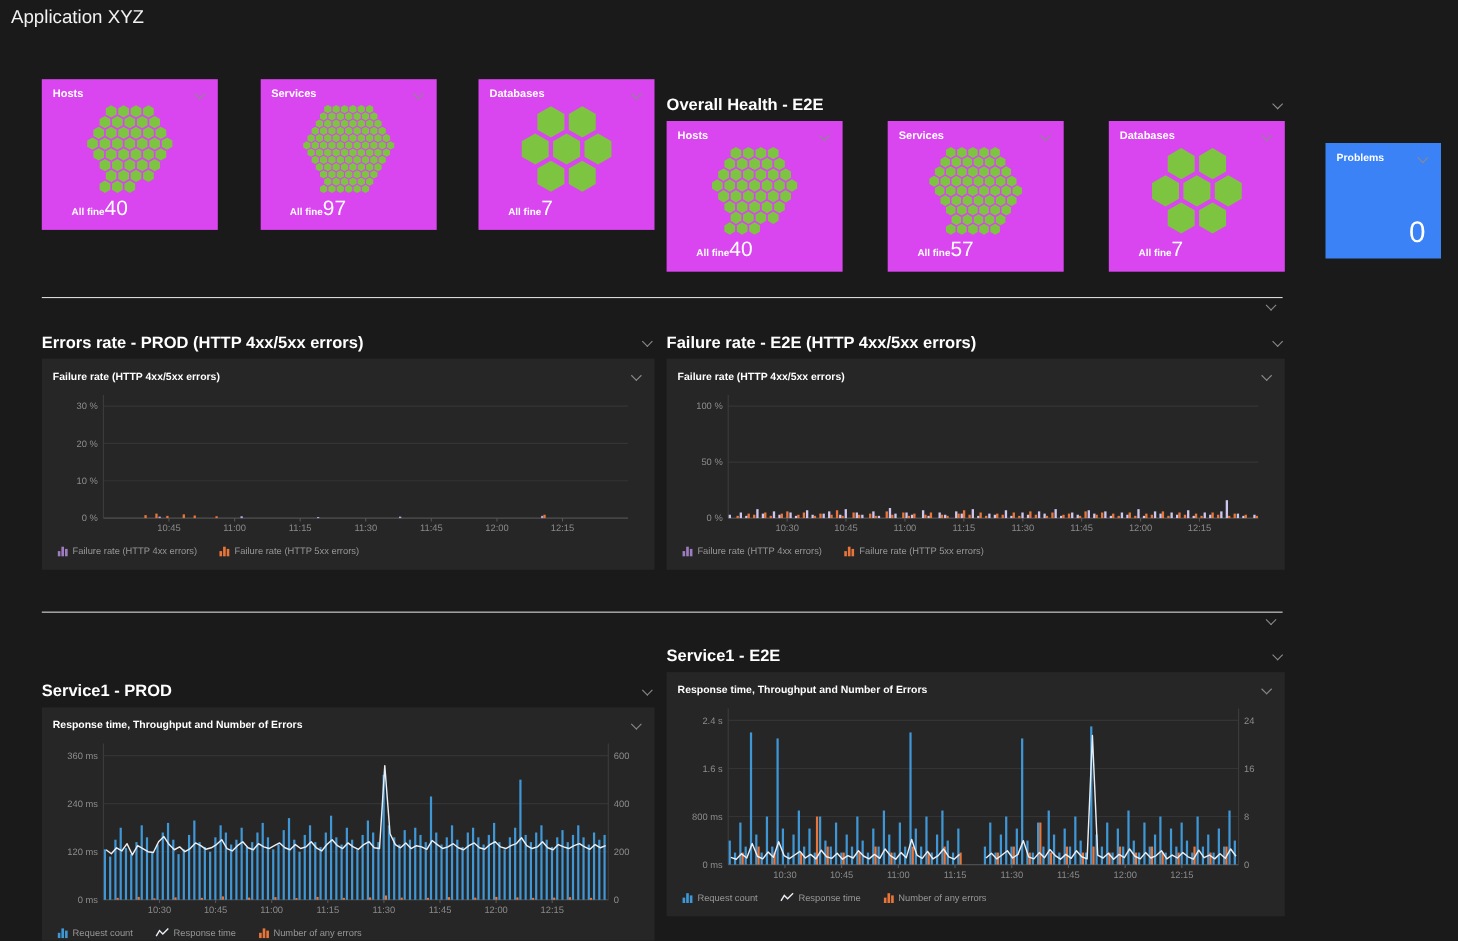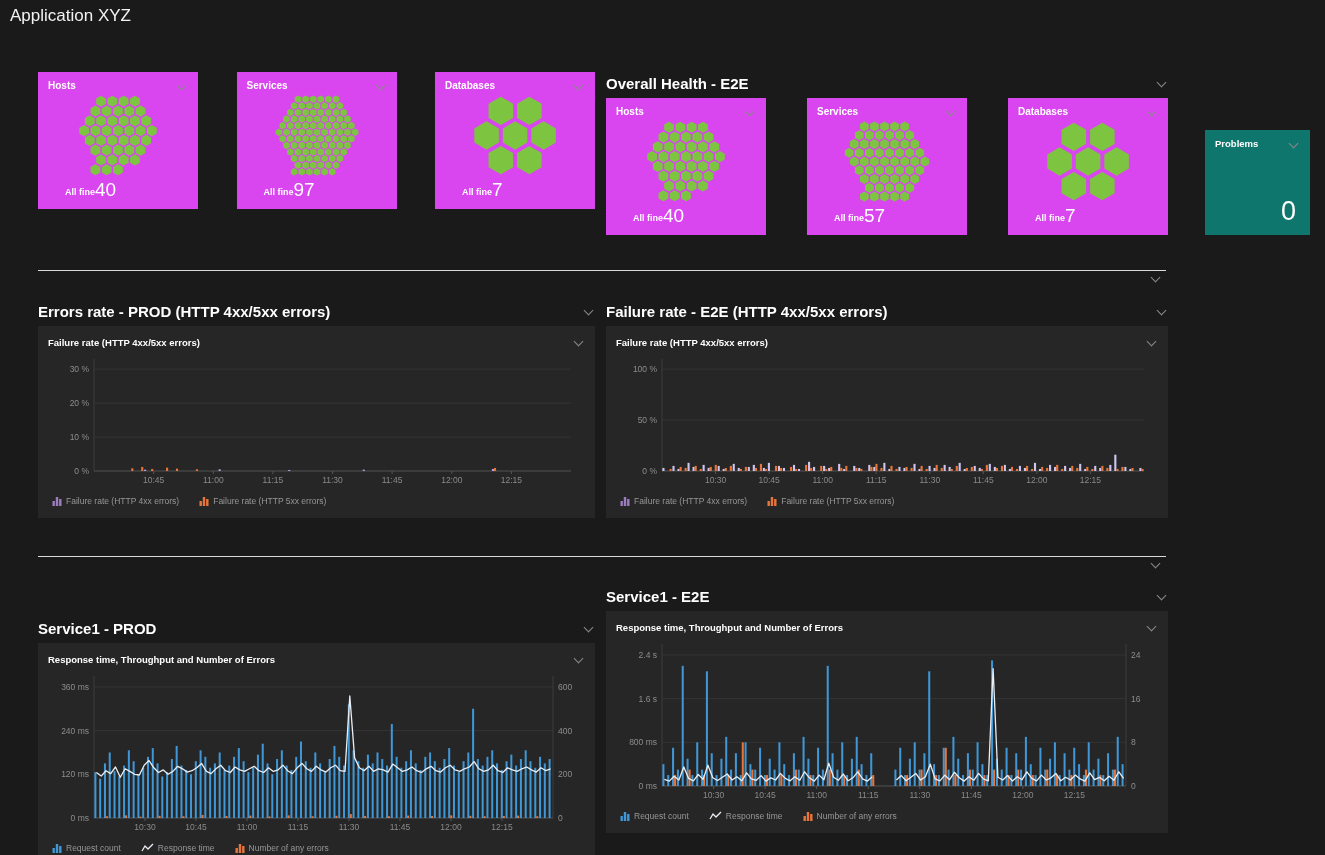--- a/index.html
+++ b/index.html
@@ -19,21 +19,21 @@
   .tiles { display:flex; justify-content:space-between; margin-top:2px; }
   .htile { width:160px; height:137px; background:#d946ef; display:flex; flex-direction:column;
            padding:8px 10px; cursor:pointer; }
   .htile-top { display:flex; justify-content:space-between; align-items:flex-start; }
   .htile-name { font-size:10px; font-weight:bold; color:#fff; }
   .honey { flex:1 1 auto; width:100%; height:86px; margin:3px 0; }
   .htile-bottom { display:flex; justify-content:flex-start; align-items:flex-end;margin-left:17px; }
   .htile-status { font-size:9px; font-weight:bold; color:#fff; padding-bottom:4px; }
   .htile-count { font-size:19px; font-weight:300; color:#fff; }
 
-  .ptile { position:absolute; left:1205px; top:130px; width:105px; height:105px; background:#0f766e;
+  .ptile { position:absolute; left:1205px; top:130px; width:105px; height:105px; background:#3b82f6;
            padding:8px 10px; display:flex; flex-direction:column; justify-content:space-between; cursor:pointer; }
   .ptile-top { display:flex; justify-content:space-between; }
   .ptile-name { font-size:9.5px; font-weight:bold; }
   .ptile-value { font-size:27px; font-weight:300; text-align:right; color:#fff; padding-right:4px; }
 
   .divider { position:absolute; border-top:1px solid #d9d9d9; height:14px; }
   .divider .chev { position:absolute; right:4px; top:1px; }
 
   .ctile { background:#262626; margin-top:2px; padding:7px 10px 4px; }
   .ctile-fail { height:192px; }
@@ -234,21 +234,21 @@
             <polygon points="-9.87,-4.30 -9.87,4.30 -17.32,8.60 -24.77,4.30 -24.77,-4.30 -17.32,-8.60" fill="#7dc540"></polygon>
           </svg>
         <div class="htile-bottom">
           <span class="htile-status">All fine</span>
           <span class="htile-count">7</span>
         </div>
       </div>
     </div>
   </div>
 
-  <div class="section" style="left:606px;top:70px;width:562px;">
+  <div class="section" style="left:606px;top:82px;width:562px;">
     <div class="sec-head">
       <span class="sec-title">Overall Health - E2E</span>
       <span class="chev"></span>
     </div>
     <div class="tiles">
       <div class="htile">
         <div class="htile-top">
           <span class="htile-name">Hosts</span>
           <span class="chev"></span>
         </div>

